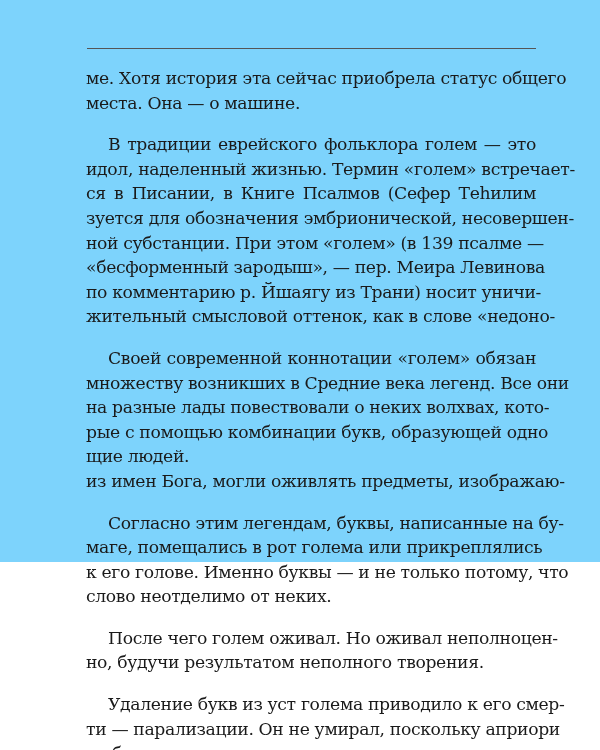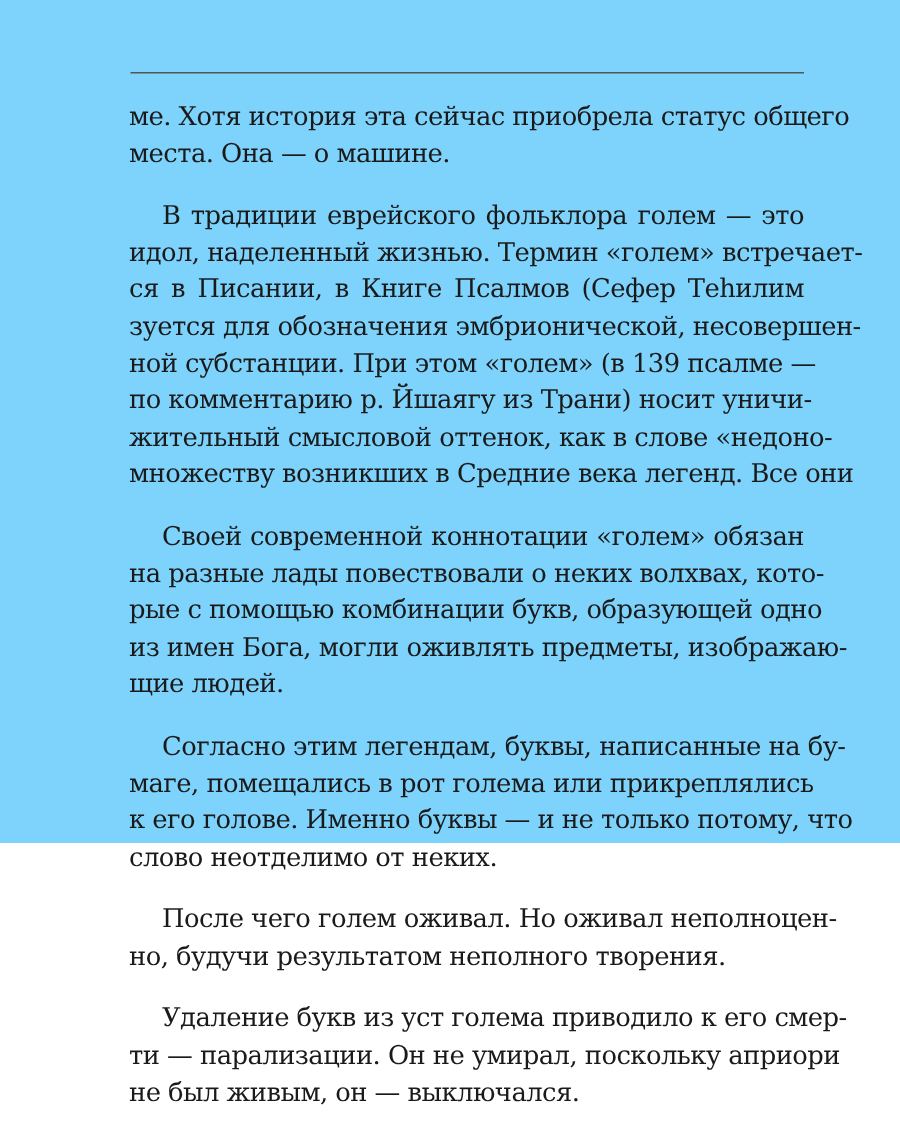--- a/index.html
+++ b/index.html
@@ -50,30 +50,31 @@
       <div class="para">
         <span class="line">ме. Хотя история эта сейчас приобрела статус общего</span>
         <span class="line last">места. Она — о машине.</span>
       </div>
       <div class="para">
         <span class="line indent">В традиции еврейского фольклора голем — это</span>
         <span class="line">идол, наделенный жизнью. Термин «голем» встречает-</span>
         <span class="line">ся в Писании, в Книге Псалмов (Сефер Теһилим</span>
         <span class="line">зуется для обозначения эмбрионической, несовершен-</span>
         <span class="line">ной субстанции. При этом «голем» (в 139 псалме —</span>
+        <span class="line">«бесформенный зародыш», — пер. Меира Левинова</span>
         <span class="line">по комментарию р. Йшаягу из Трани) носит уничи-</span>
         <span class="line">жительный смысловой оттенок, как в слове «недоно-</span>
       </div>
       <div class="para">
+        <span class="line indent">Своей современной коннотации «голем» обязан</span>
         <span class="line">множеству возникших в Средние века легенд. Все они</span>
-        <span class="line indent">Своей современной коннотации «голем» обязан</span>
         <span class="line">на разные лады повествовали о неких волхвах, кото-</span>
         <span class="line">рые с помощью комбинации букв, образующей одно</span>
+        <span class="line last">щие людей.</span>
         <span class="line">из имен Бога, могли оживлять предметы, изображаю-</span>
-        <span class="line last">щие людей.</span>
       </div>
       <div class="para">
         <span class="line indent">Согласно этим легендам, буквы, написанные на бу-</span>
         <span class="line">маге, помещались в рот голема или прикреплялись</span>
         <span class="line">к его голове. Именно буквы — и не только потому, что</span>
         <span class="line last">слово неотделимо от неких.</span>
       </div>
       <div class="para">
         <span class="line indent">После чего голем оживал. Но оживал неполноцен-</span>
         <span class="line last">но, будучи результатом неполного творения.</span>

